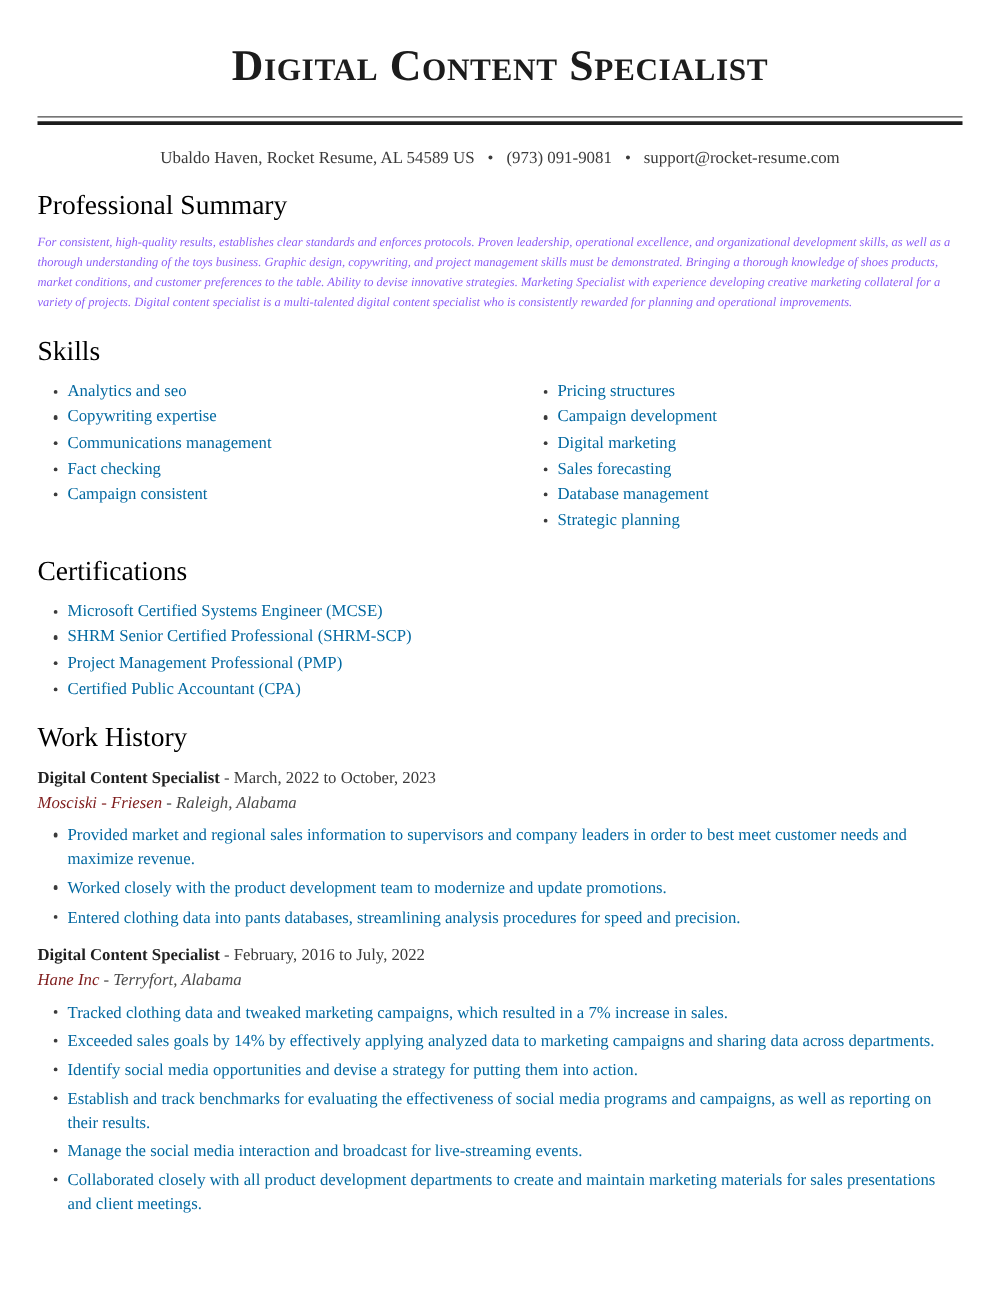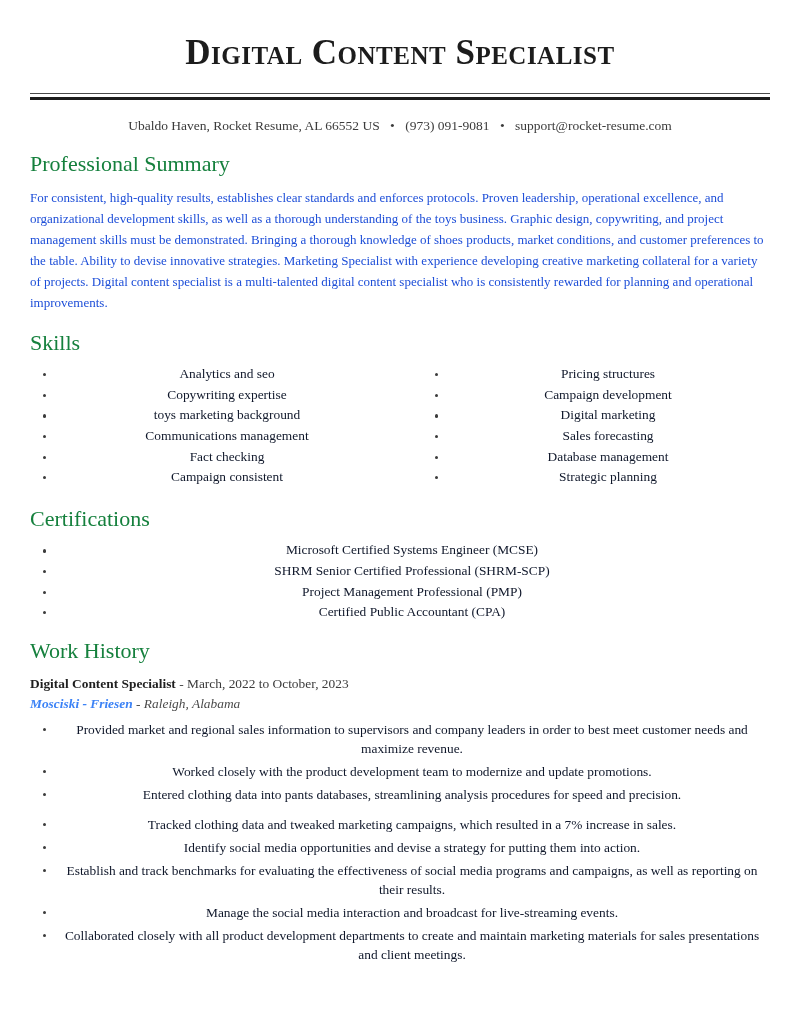--- a/index.html
+++ b/index.html
@@ -65,46 +65,46 @@
     color: #3b3b3b;
   }
 
   
   .section {
     margin-top: 16px;
   }
   .section-heading {
     font-size: 22px;
     font-weight: normal;
-    color: #15803d;
+    color: #000000;
     margin: 0 0 9px 0;
     line-height: 1.25;
   }
   .summary-text {
-    font-size: 13px;
+    font-size: 10px;
     line-height: 1.62;
-    color: #1d4ed8;
+    color: #8b5cf6;
     text-align: left;
     margin: 0;
+    font-style: italic;
   }
 
   
   ul.bullets {
     list-style: none;
     margin: 0;
     padding: 0;
   }
   ul.bullets > li {
     position: relative;
     padding-left: 24px;
     font-size: 13.4px;
     line-height: 1.38;
-    color: #0f172a;
+    color: #0369a1;
     margin-bottom: 4px;
-    text-align: center;
   }
   ul.bullets > li:before {
     content: "";
     position: absolute;
     left: 13px;
     top: 8px;
     width: 3.2px;
     height: 3.2px;
     border-radius: 50%;
     background: #3b3b3b;
@@ -152,23 +152,23 @@
   }
   .job-title-line .dates {
     color: #3b3b3b;
   }
   .job-company-line {
     font-size: 13.4px;
     line-height: 1.5;
     margin-bottom: 6px;
   }
   .job-company-line .company {
-    font-weight: bold;
+    font-weight: normal;
     font-style: italic;
-    color: #3b82f6;
+    color: #7f1d1d;
   }
   .job-company-line .location {
     font-style: italic;
     color: #4a4a4a;
   }
   .sep-dash {
     color: #4a4a4a;
   }
 </style>
 </head>
@@ -179,41 +179,40 @@
   <div>
     <h1 class="resume-title">Digital Content Specialist</h1>
 
     <div class="divider">
       <div class="rule-thin"></div>
       <div class="rule-gap"></div>
       <div class="rule-thick"></div>
     </div>
 
     <div class="contact-line">
-      <span>Ubaldo Haven, Rocket Resume, AL 66552 US</span>
+      <span>Ubaldo Haven, Rocket Resume, AL 54589 US</span>
       <span class="contact-sep">•</span>
       <span>(973) 091-9081</span>
       <span class="contact-sep">•</span>
       <span>support@rocket-resume.com</span>
     </div>
   </div>
 
   <div class="section">
     <h2 class="section-heading">Professional Summary</h2>
     <p class="summary-text">For consistent, high-quality results, establishes clear standards and enforces protocols. Proven leadership, operational excellence, and organizational development skills, as well as a thorough understanding of the toys business. Graphic design, copywriting, and project management skills must be demonstrated. Bringing a thorough knowledge of shoes products, market conditions, and customer preferences to the table. Ability to devise innovative strategies. Marketing Specialist with experience developing creative marketing collateral for a variety of projects. Digital content specialist is a multi-talented digital content specialist who is consistently rewarded for planning and operational improvements.</p>
   </div>
 
   <div class="section">
     <h2 class="section-heading">Skills</h2>
     <div class="skills-cols">
       <div class="skills-col left">
         <ul class="bullets tight">
           <li>Analytics and seo</li>
           <li>Copywriting expertise</li>
-          <li>toys marketing background</li>
           <li>Communications management</li>
           <li>Fact checking</li>
           <li>Campaign consistent</li>
         </ul>
       </div>
       <div class="skills-col right">
         <ul class="bullets tight">
           <li>Pricing structures</li>
           <li>Campaign development</li>
           <li>Digital marketing</li>
@@ -250,22 +249,33 @@
         <span class="location">Raleigh, Alabama</span>
       </div>
       <ul class="bullets exp">
         <li>Provided market and regional sales information to supervisors and company leaders in order to best meet customer needs and maximize revenue.</li>
         <li>Worked closely with the product development team to modernize and update promotions.</li>
         <li>Entered clothing data into pants databases, streamlining analysis procedures for speed and precision.</li>
       </ul>
     </div>
 
     <div class="job">
+      <div class="job-title-line">
+        <span class="role">Digital Content Specialist</span>
+        <span class="dash sep-dash">-</span>
+        <span class="dates">February, 2016 to July, 2022</span>
+      </div>
+      <div class="job-company-line">
+        <span class="company">Hane Inc</span>
+        <span class="sep-dash">-</span>
+        <span class="location">Terryfort, Alabama</span>
+      </div>
       <ul class="bullets exp">
         <li>Tracked clothing data and tweaked marketing campaigns, which resulted in a 7% increase in sales.</li>
+        <li>Exceeded sales goals by 14% by effectively applying analyzed data to marketing campaigns and sharing data across departments.</li>
         <li>Identify social media opportunities and devise a strategy for putting them into action.</li>
         <li>Establish and track benchmarks for evaluating the effectiveness of social media programs and campaigns, as well as reporting on their results.</li>
         <li>Manage the social media interaction and broadcast for live-streaming events.</li>
         <li>Collaborated closely with all product development departments to create and maintain marketing materials for sales presentations and client meetings.</li>
 
       </ul>
     </div>
   </div>
 
 </div>

